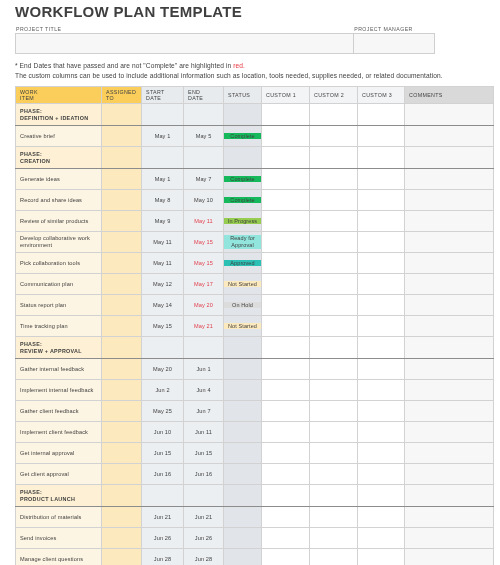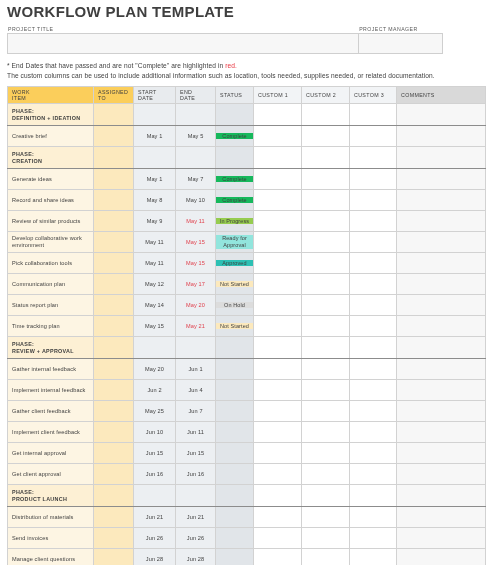--- a/index.html
+++ b/index.html
@@ -3,21 +3,21 @@
 <meta charset="utf-8">
 <style>
   * { box-sizing: border-box; }
   html, body {
     margin: 0; padding: 0;
     width: 500px; height: 565px;
     background: #ffffff;
     font-family: "Liberation Sans", sans-serif;
     -webkit-font-smoothing: antialiased;
   }
-  .page { position: relative; width: 450px; height: 565px; padding: 0 7px; }
+  .page { position: relative; width: 450px; height: 565px; padding: 0 15px; }
 
   .doc-title {
     font-size: 15px;
     font-weight: bold;
     letter-spacing: 0.3px;
     color: #3f3f3f;
     padding-top: 3px;
     line-height: 18px;
   }
 

